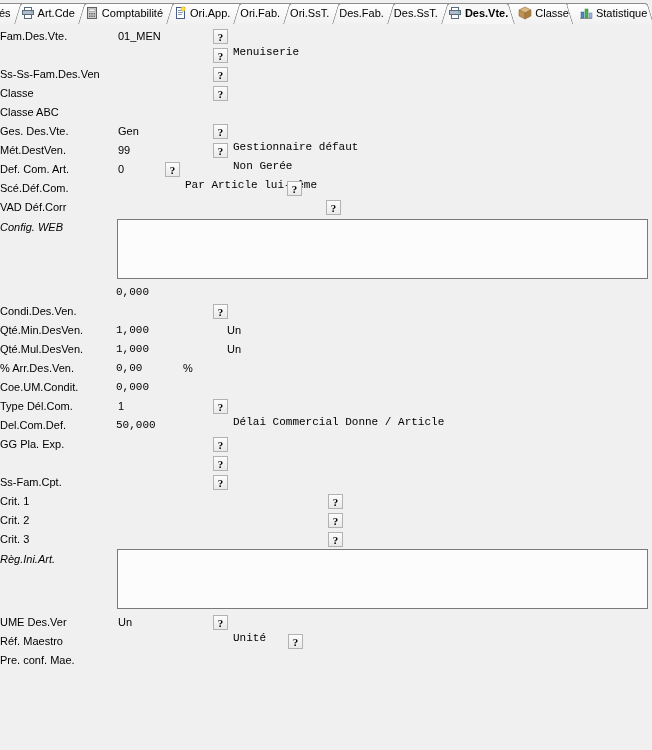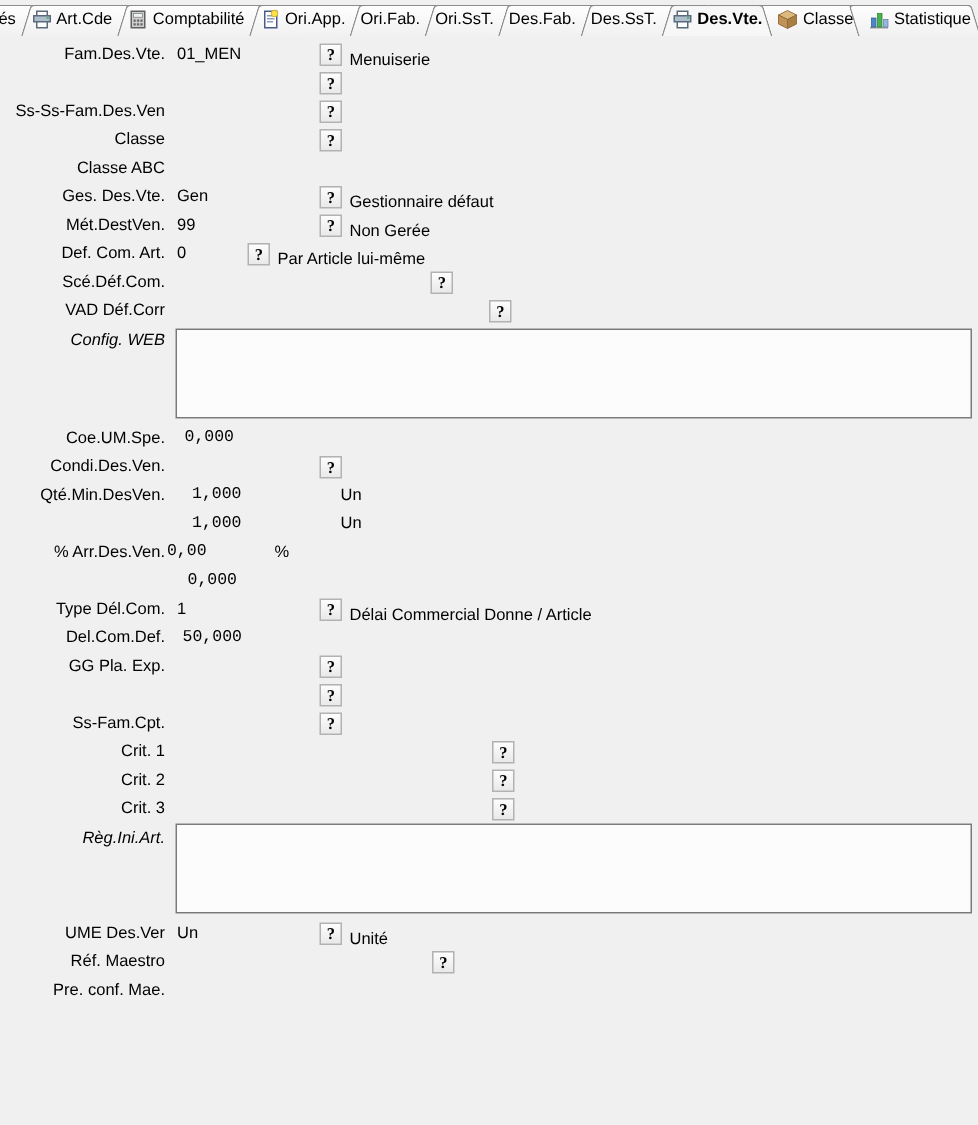--- a/index.html
+++ b/index.html
@@ -39,28 +39,28 @@
     border-radius:0 3px 0 0;background:#f7f7f7;
     transform:skewX(17deg);transform-origin:bottom right;
   }
   .tab>span{position:relative;z-index:1;}
   .tab .ticon{display:inline-flex;width:14px;height:14px;flex:0 0 auto;}
   
   .content{margin-top:3px;position:relative;}
   .row{position:relative;height:19px;}
   .lbl{
     position:absolute;left:0;top:0;width:110px;height:19px;
-    line-height:19px;text-align:right;
+    line-height:19px;text-align:left;
   }
   .val{position:absolute;left:118px;top:0;line-height:19px;}
   .num{
-    position:absolute;left:102px;top:0;line-height:19px;text-align:center;
+    position:absolute;left:116px;top:0;line-height:19px;text-align:left;
     font-family:"Liberation Mono","DejaVu Sans Mono",monospace;
   }
-  .desc{position:absolute;left:233px;top:4px;line-height:19px;}
+  .desc{position:absolute;left:233px;top:16px;line-height:19px;font-family:Liberation Mono, monospace;}
   .unit{position:absolute;top:0;line-height:19px;}
   .qbtn{
     position:absolute;top:2px;width:15px;height:15px;padding:0;
     border:1px solid #b2b2b2;border-radius:0;
     background:linear-gradient(#fdfdfd,#e9e9e9);
     font:bold 11px "Liberation Serif","DejaVu Serif",serif;
     line-height:12px;text-align:center;color:#000;cursor:pointer;
   }
   .ta-row .lbl{top:4px;line-height:12px;font-style:italic;}
   .bigfield{
@@ -244,48 +244,49 @@
     <span class="val"></span>
     <button class="qbtn" style="left:326px">?</button>
   </div>
 
   <div class="row ta-row ta-config">
     <span class="lbl">Config. WEB</span>
     <textarea class="bigfield" style=""></textarea>
   </div>
 
   <div class="row">
-    <span class="lbl">Coe.UM.Spe.</span>
     <span class="num" style="width:75px">0,000</span>
   </div>
 
   <div class="row">
     <span class="lbl">Condi.Des.Ven.</span>
     <span class="val"></span>
     <button class="qbtn" style="left:213px">?</button>
   </div>
 
   <div class="row">
     <span class="lbl">Qté.Min.DesVen.</span>
     <span class="num" style="width:85px">1,000</span>
     <span class="unit" style="left:227px">Un</span>
   </div>
 
   <div class="row">
+    <span class="lbl">Qté.Mul.DesVen.</span>
     <span class="num" style="width:85px">1,000</span>
     <span class="unit" style="left:227px">Un</span>
   </div>
 
   <div class="row">
     <span class="lbl">% Arr.Des.Ven.</span>
     <span class="num" style="width:45px">0,00</span>
     <span class="unit" style="left:183px">%</span>
   </div>
 
   <div class="row">
+    <span class="lbl">Coe.UM.Condit.</span>
     <span class="num" style="width:79px">0,000</span>
   </div>
 
   <div class="row">
     <span class="lbl">Type Dél.Com.</span>
     <span class="val">1</span>
     <button class="qbtn" style="left:213px">?</button>
     <span class="desc">Délai Commercial Donne / Article</span>
   </div>
 

